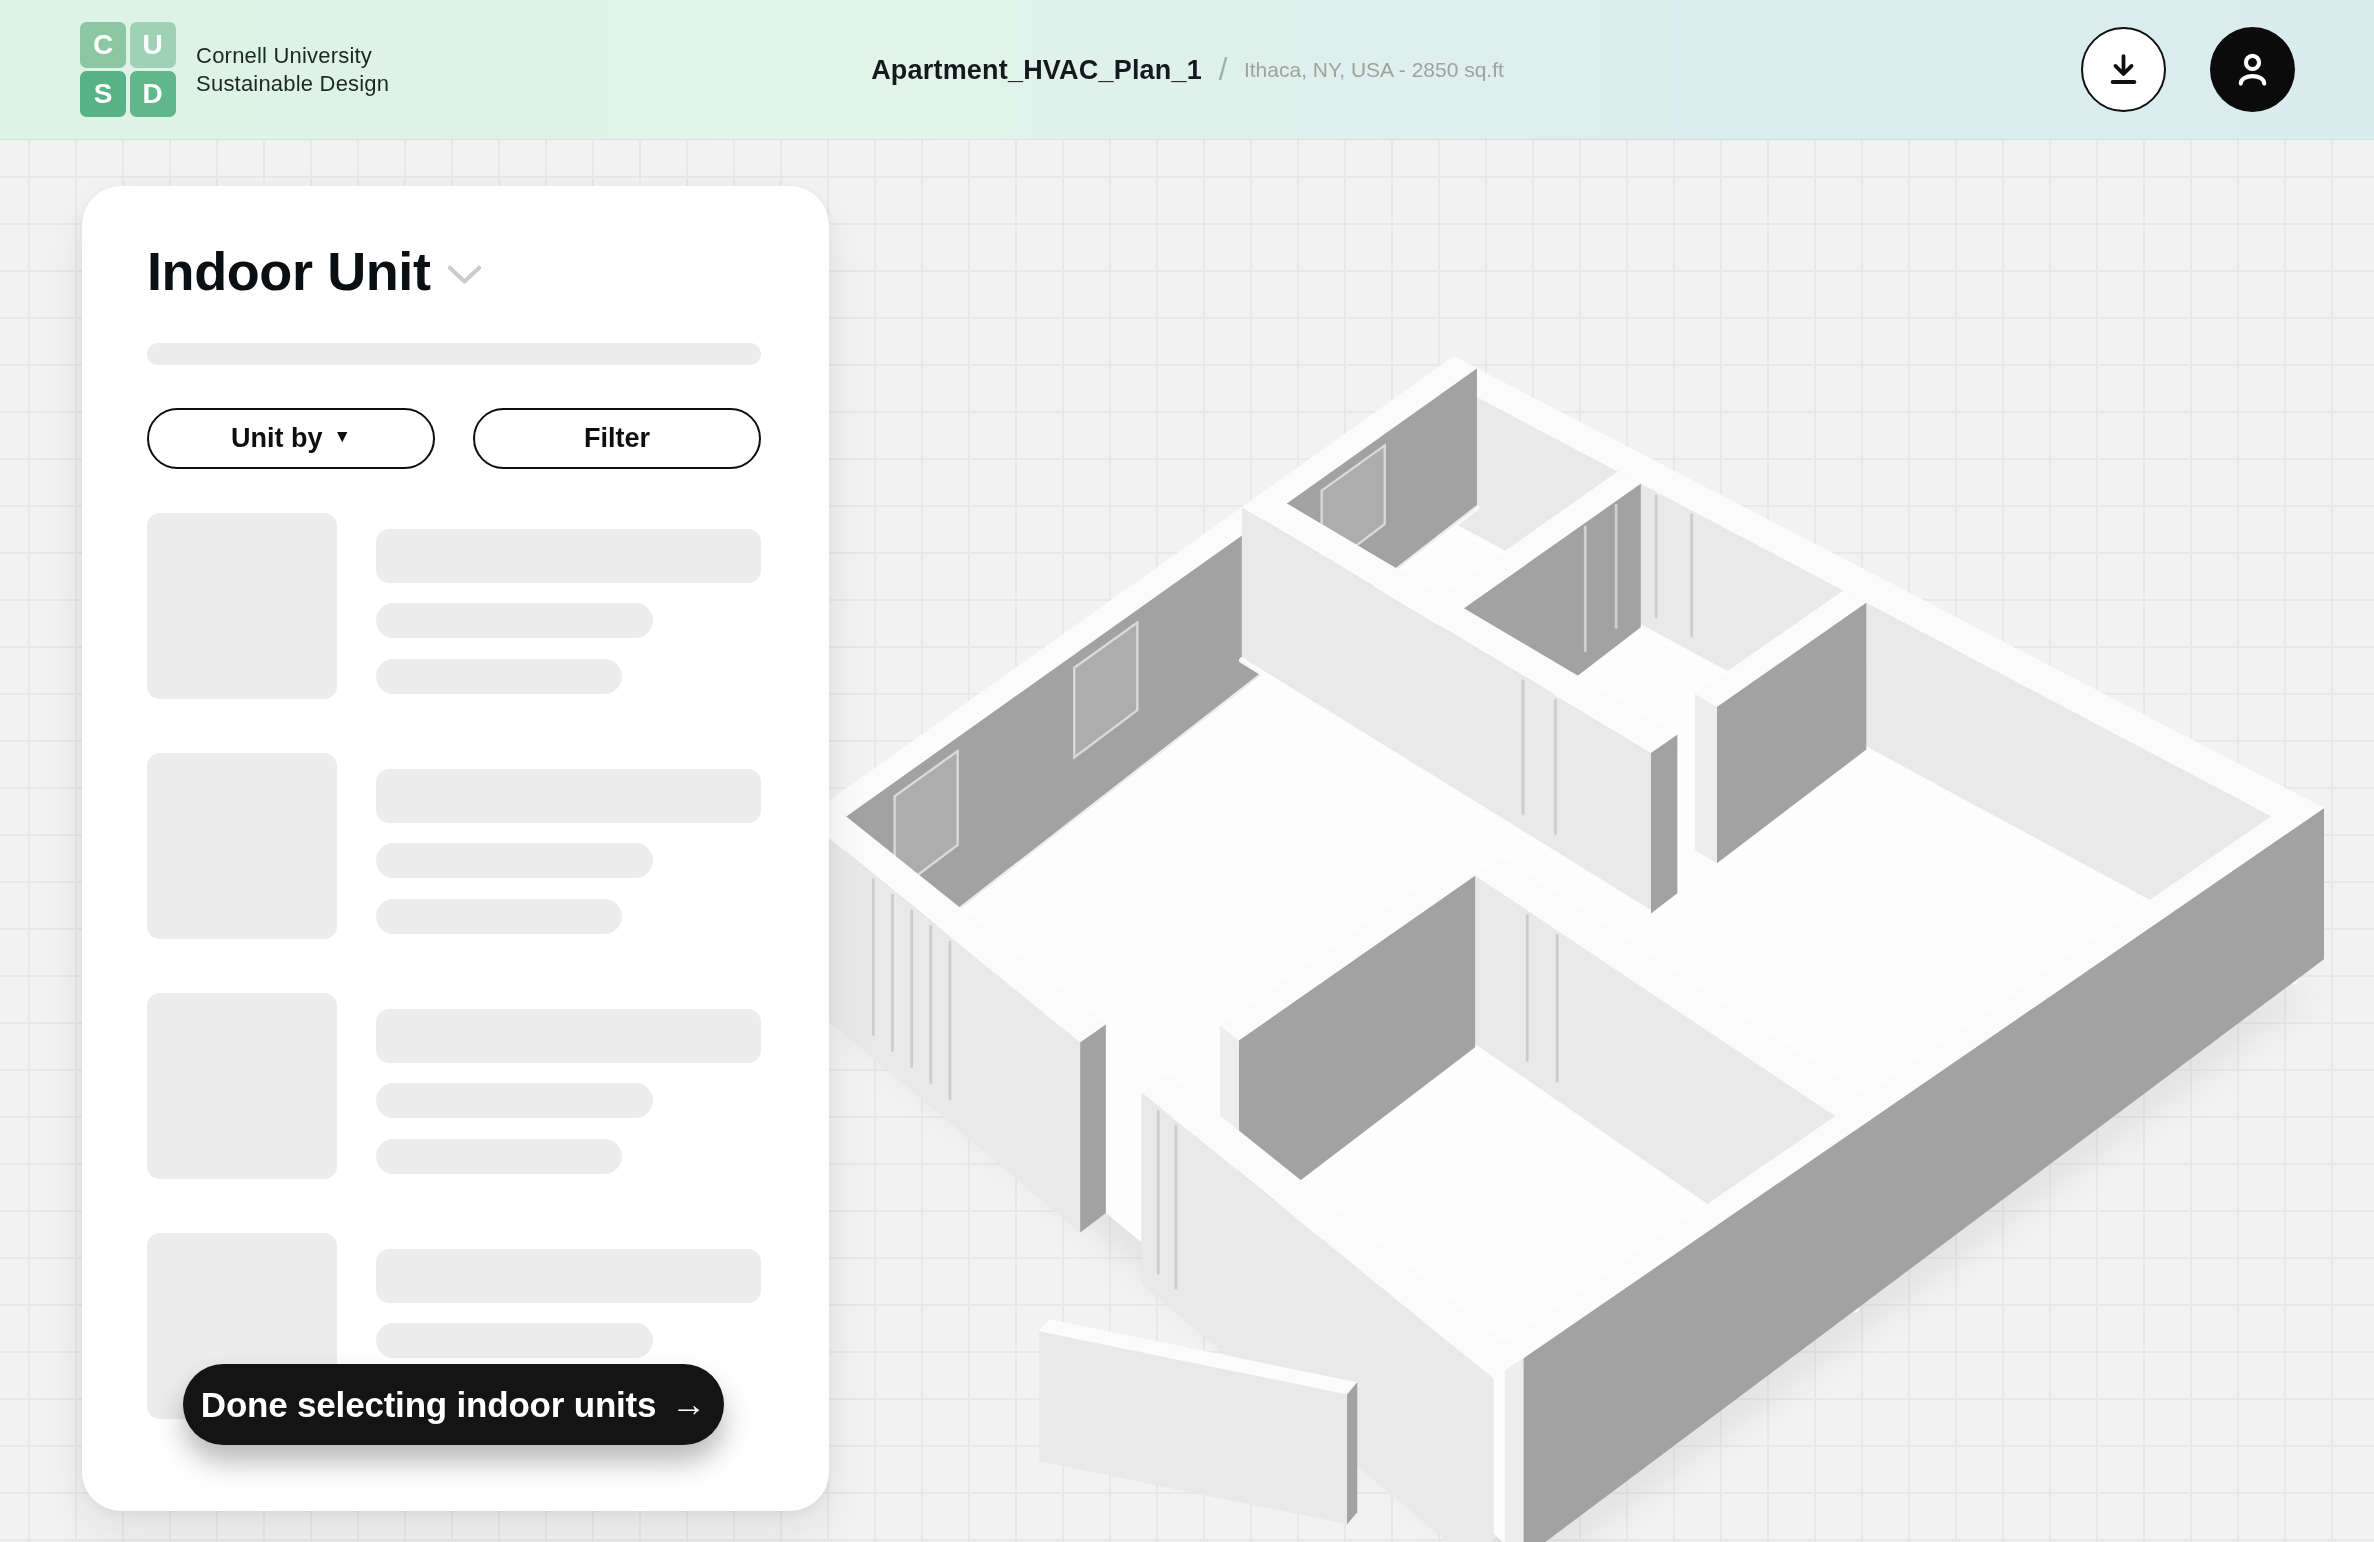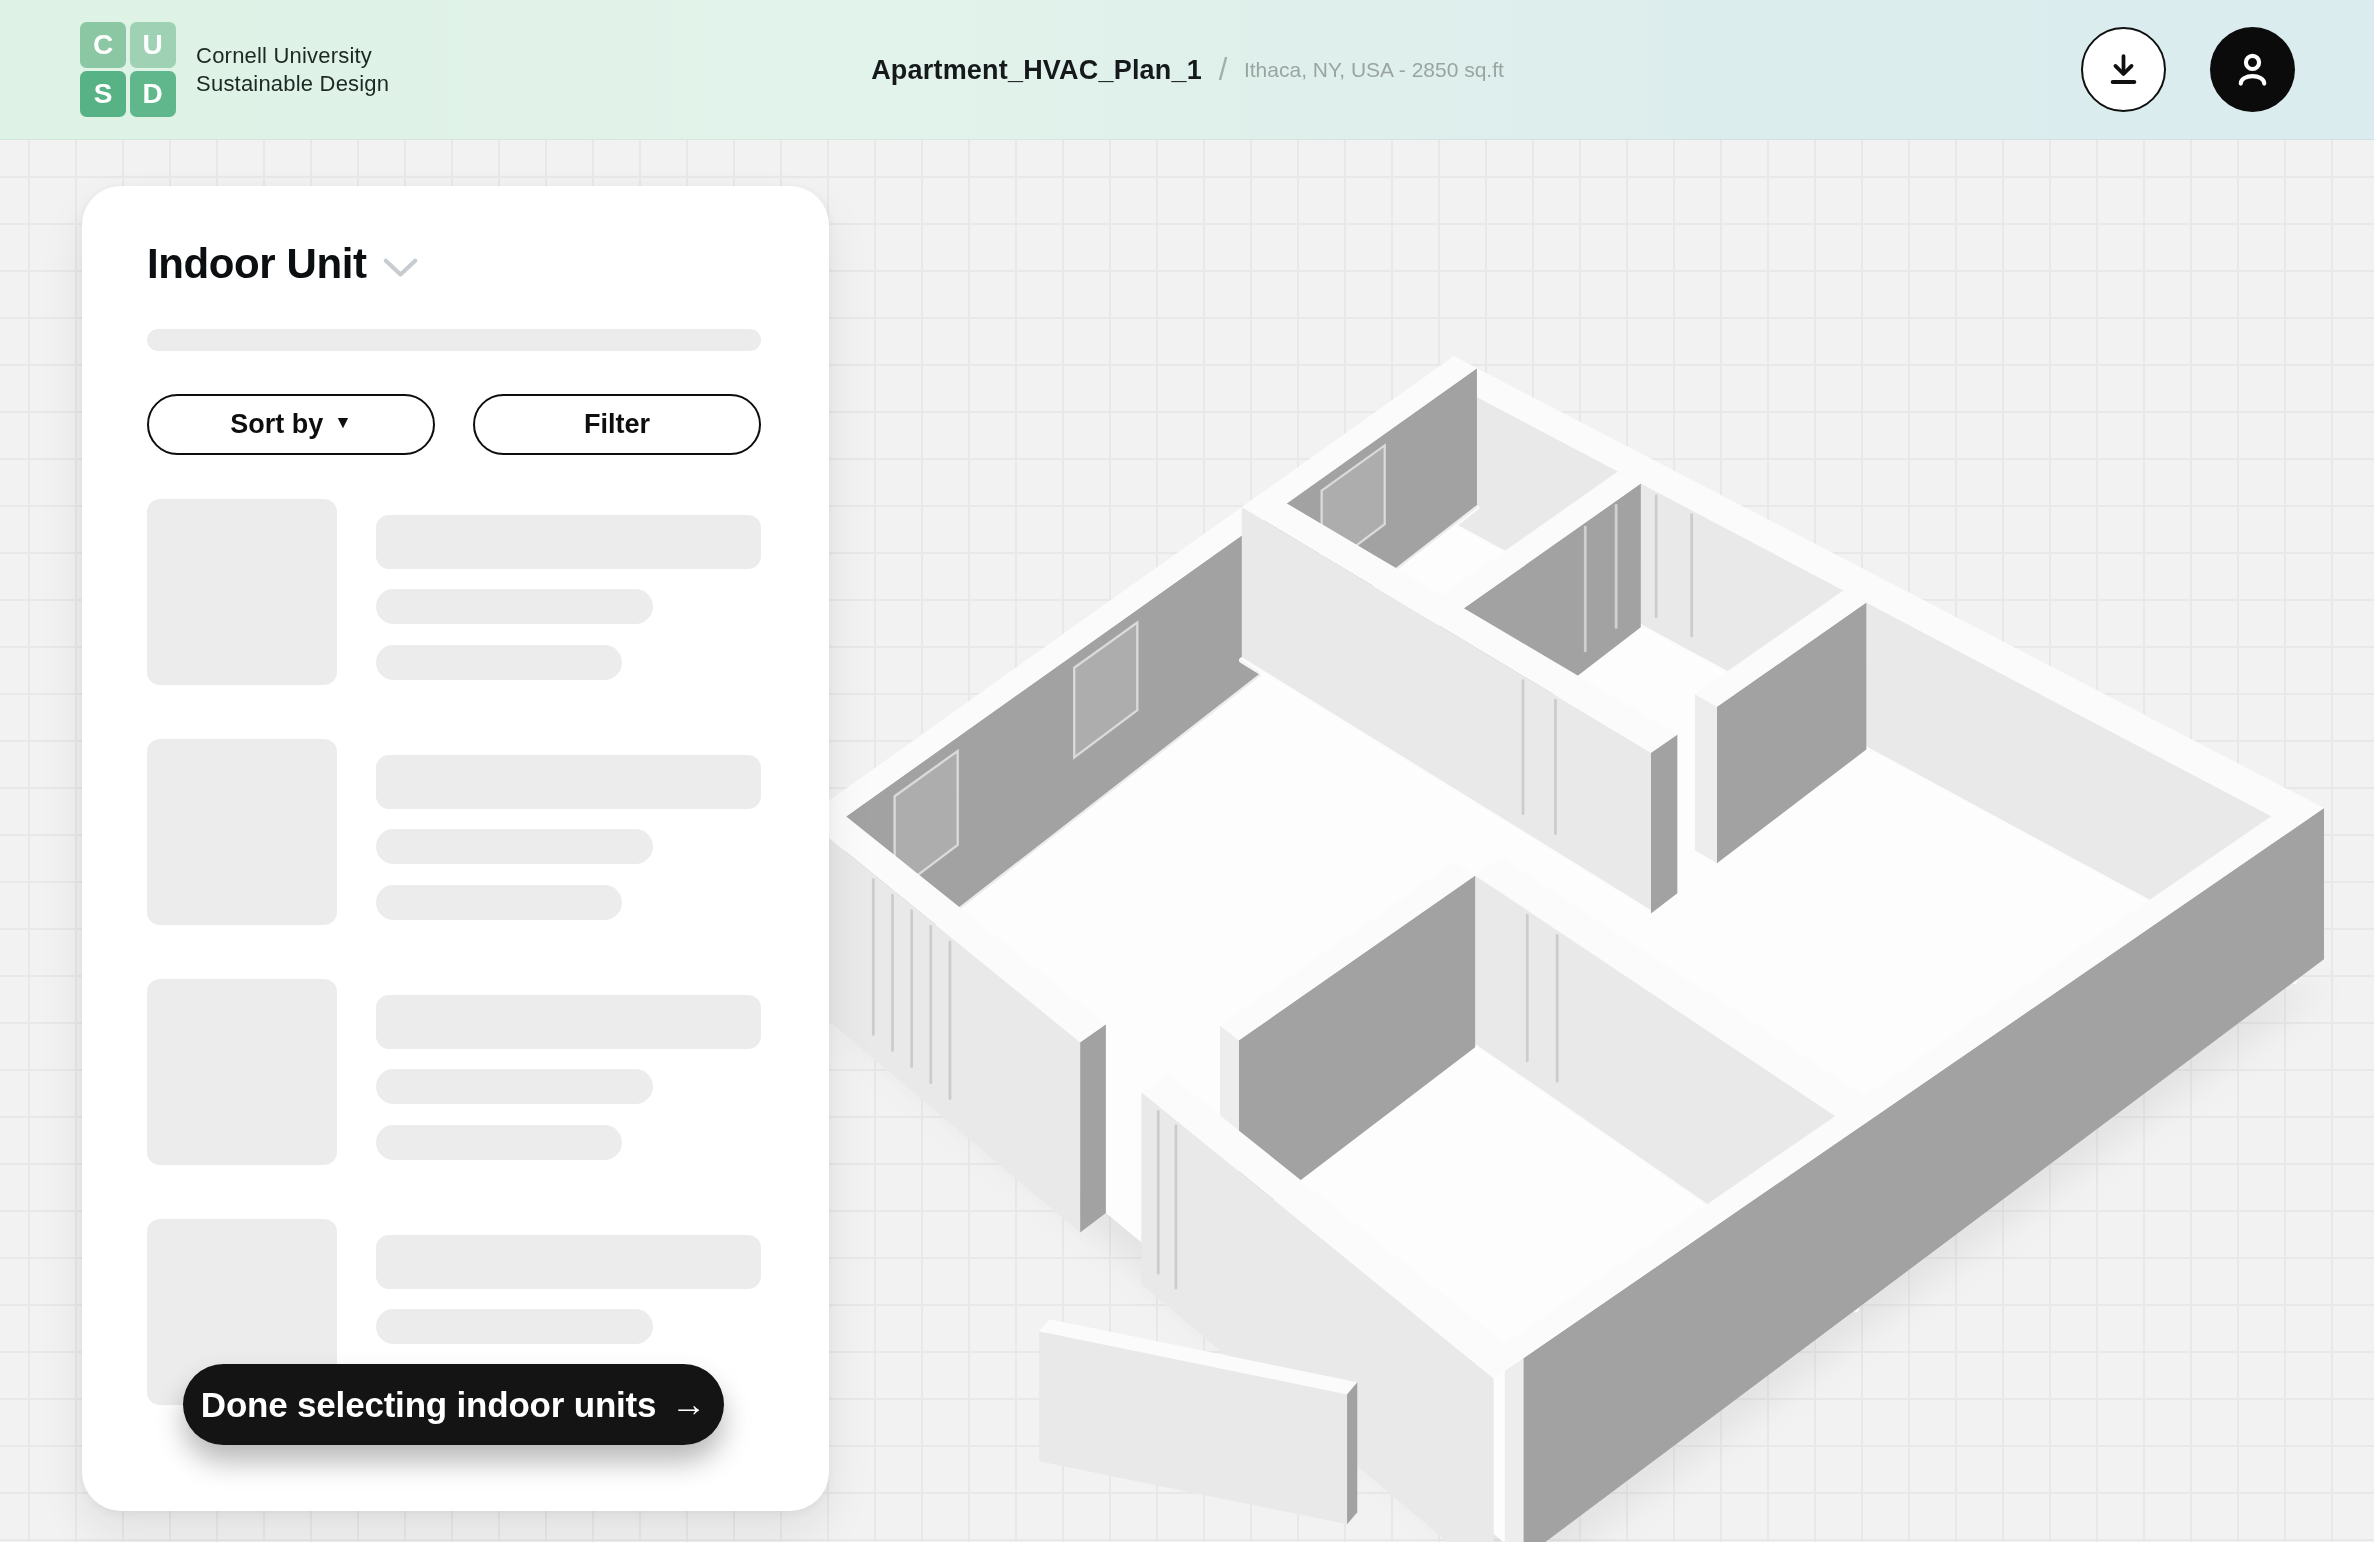--- a/index.html
+++ b/index.html
@@ -55,21 +55,21 @@
   .circle.dark{background:#0b0b0b;border:none;color:#ffffff;}
 
   
   .panel{
     position:absolute;left:82px;top:186px;width:747px;height:1325px;
     background:#ffffff;border-radius:39px;z-index:20;
     box-shadow:0 22px 46px rgba(20,28,40,.08),0 2.8px 9.3px rgba(20,28,40,.05);
     padding:54px 68px 0 65px;box-sizing:border-box;overflow:hidden;
   }
   .panel-head{display:flex;align-items:center;gap:16.7px;}
-  .panel-head h1{margin:0;font-size:42px;font-weight:800;color:#0c0f12;letter-spacing:-0.4px;}
+  .panel-head h1{margin:0;font-size:54px;font-weight:800;color:#0c0f12;letter-spacing:-0.4px;}
   .chev{margin-top:7.4px;}
   .search-skel{margin-top:41px;height:22px;border-radius:11px;background:#ececec;}
   .btn-row{margin-top:43px;display:flex;gap:38px;}
   .pillbtn{
     flex:1;height:61px;border:2.8px solid #0e0e0e;border-radius:32px;background:#fff;
     font-family:inherit;font-size:27px;font-weight:700;color:#0e0e0e;
     display:flex;align-items:center;justify-content:center;gap:11px;cursor:pointer;
   }
   .pillbtn .caret{font-size:17.6px;transform:translateY(-1.9px);}
   .list{margin-top:44px;}
@@ -216,21 +216,21 @@
     <h1>Indoor Unit</h1>
     <svg class="chev" width="35" height="22" viewBox="0 0 38 24" fill="none">
       <path d="M3 4 L19 19 L35 4" stroke="#c7ccd1" stroke-width="4.5" stroke-linecap="round" stroke-linejoin="round"></path>
     </svg>
   </div>
 
   <div class="search-skel"></div>
 
   <div class="btn-row">
     <button class="pillbtn">
-      <span>Sort by</span>
+      <span>Unit by</span>
       <span class="caret">▼</span>
     </button>
     <button class="pillbtn">
       <span>Filter</span>
     </button>
   </div>
 
   <div class="list">
       <div class="item">
         <div class="thumb"></div>

